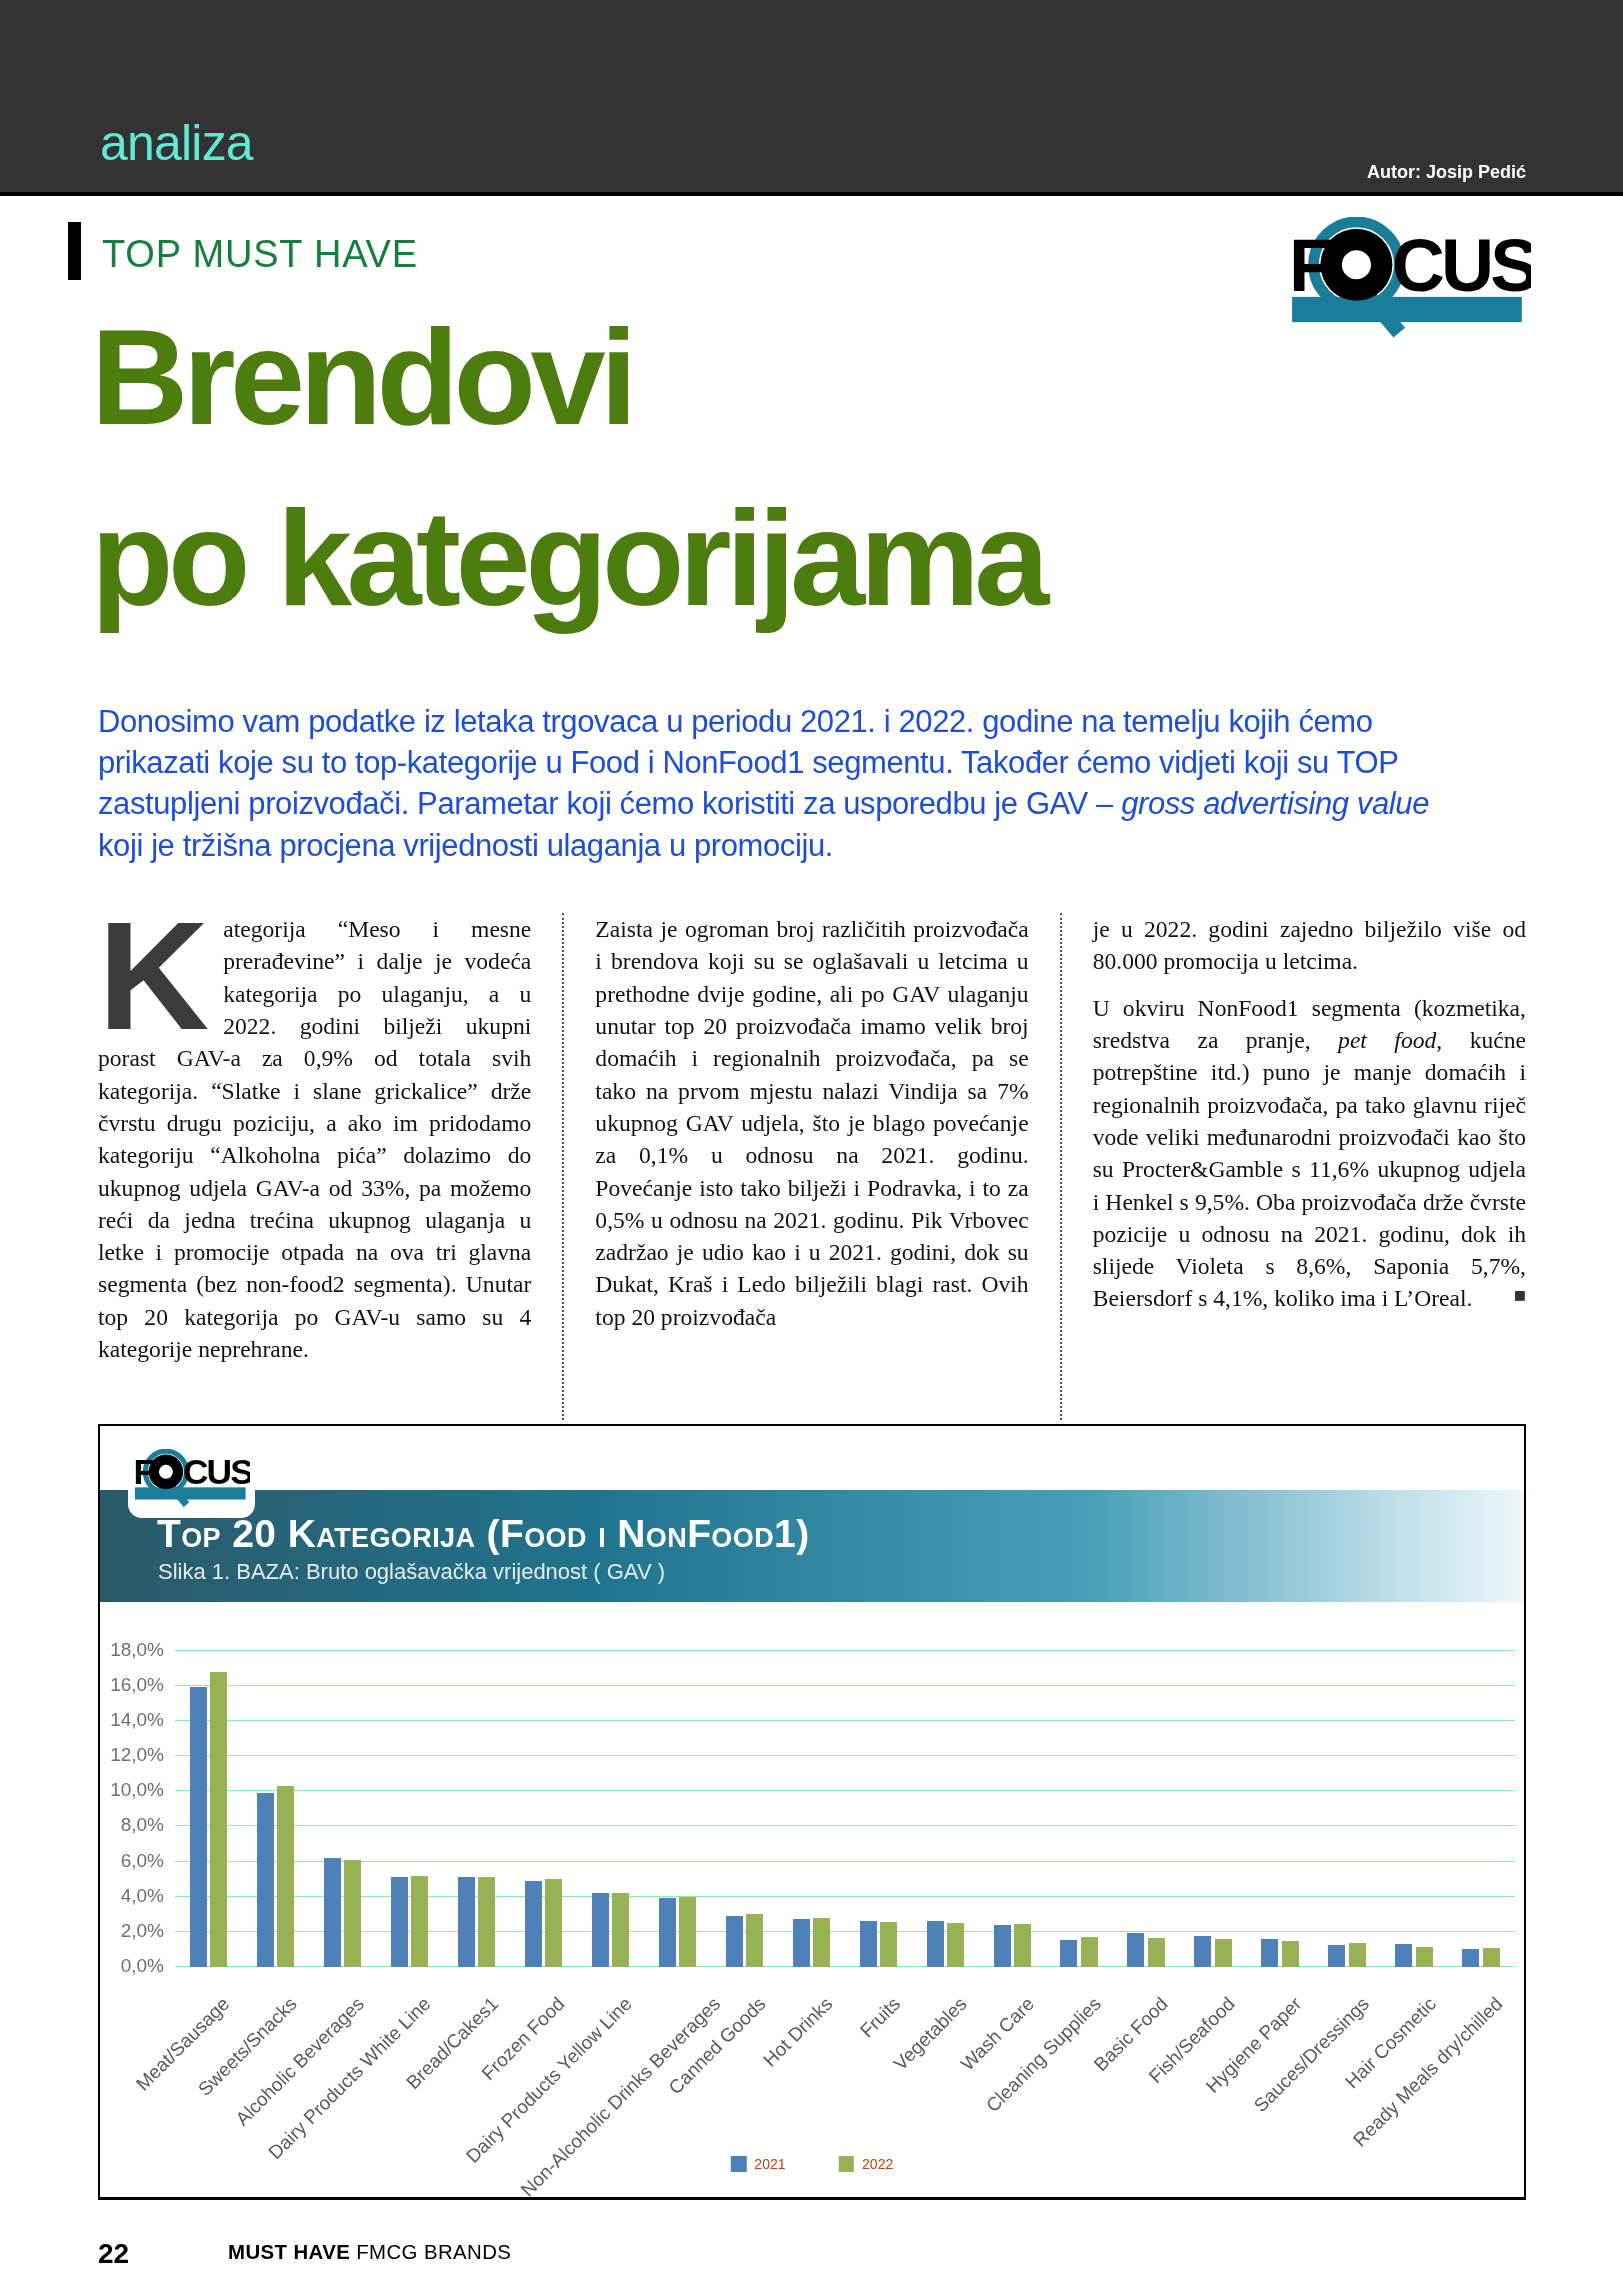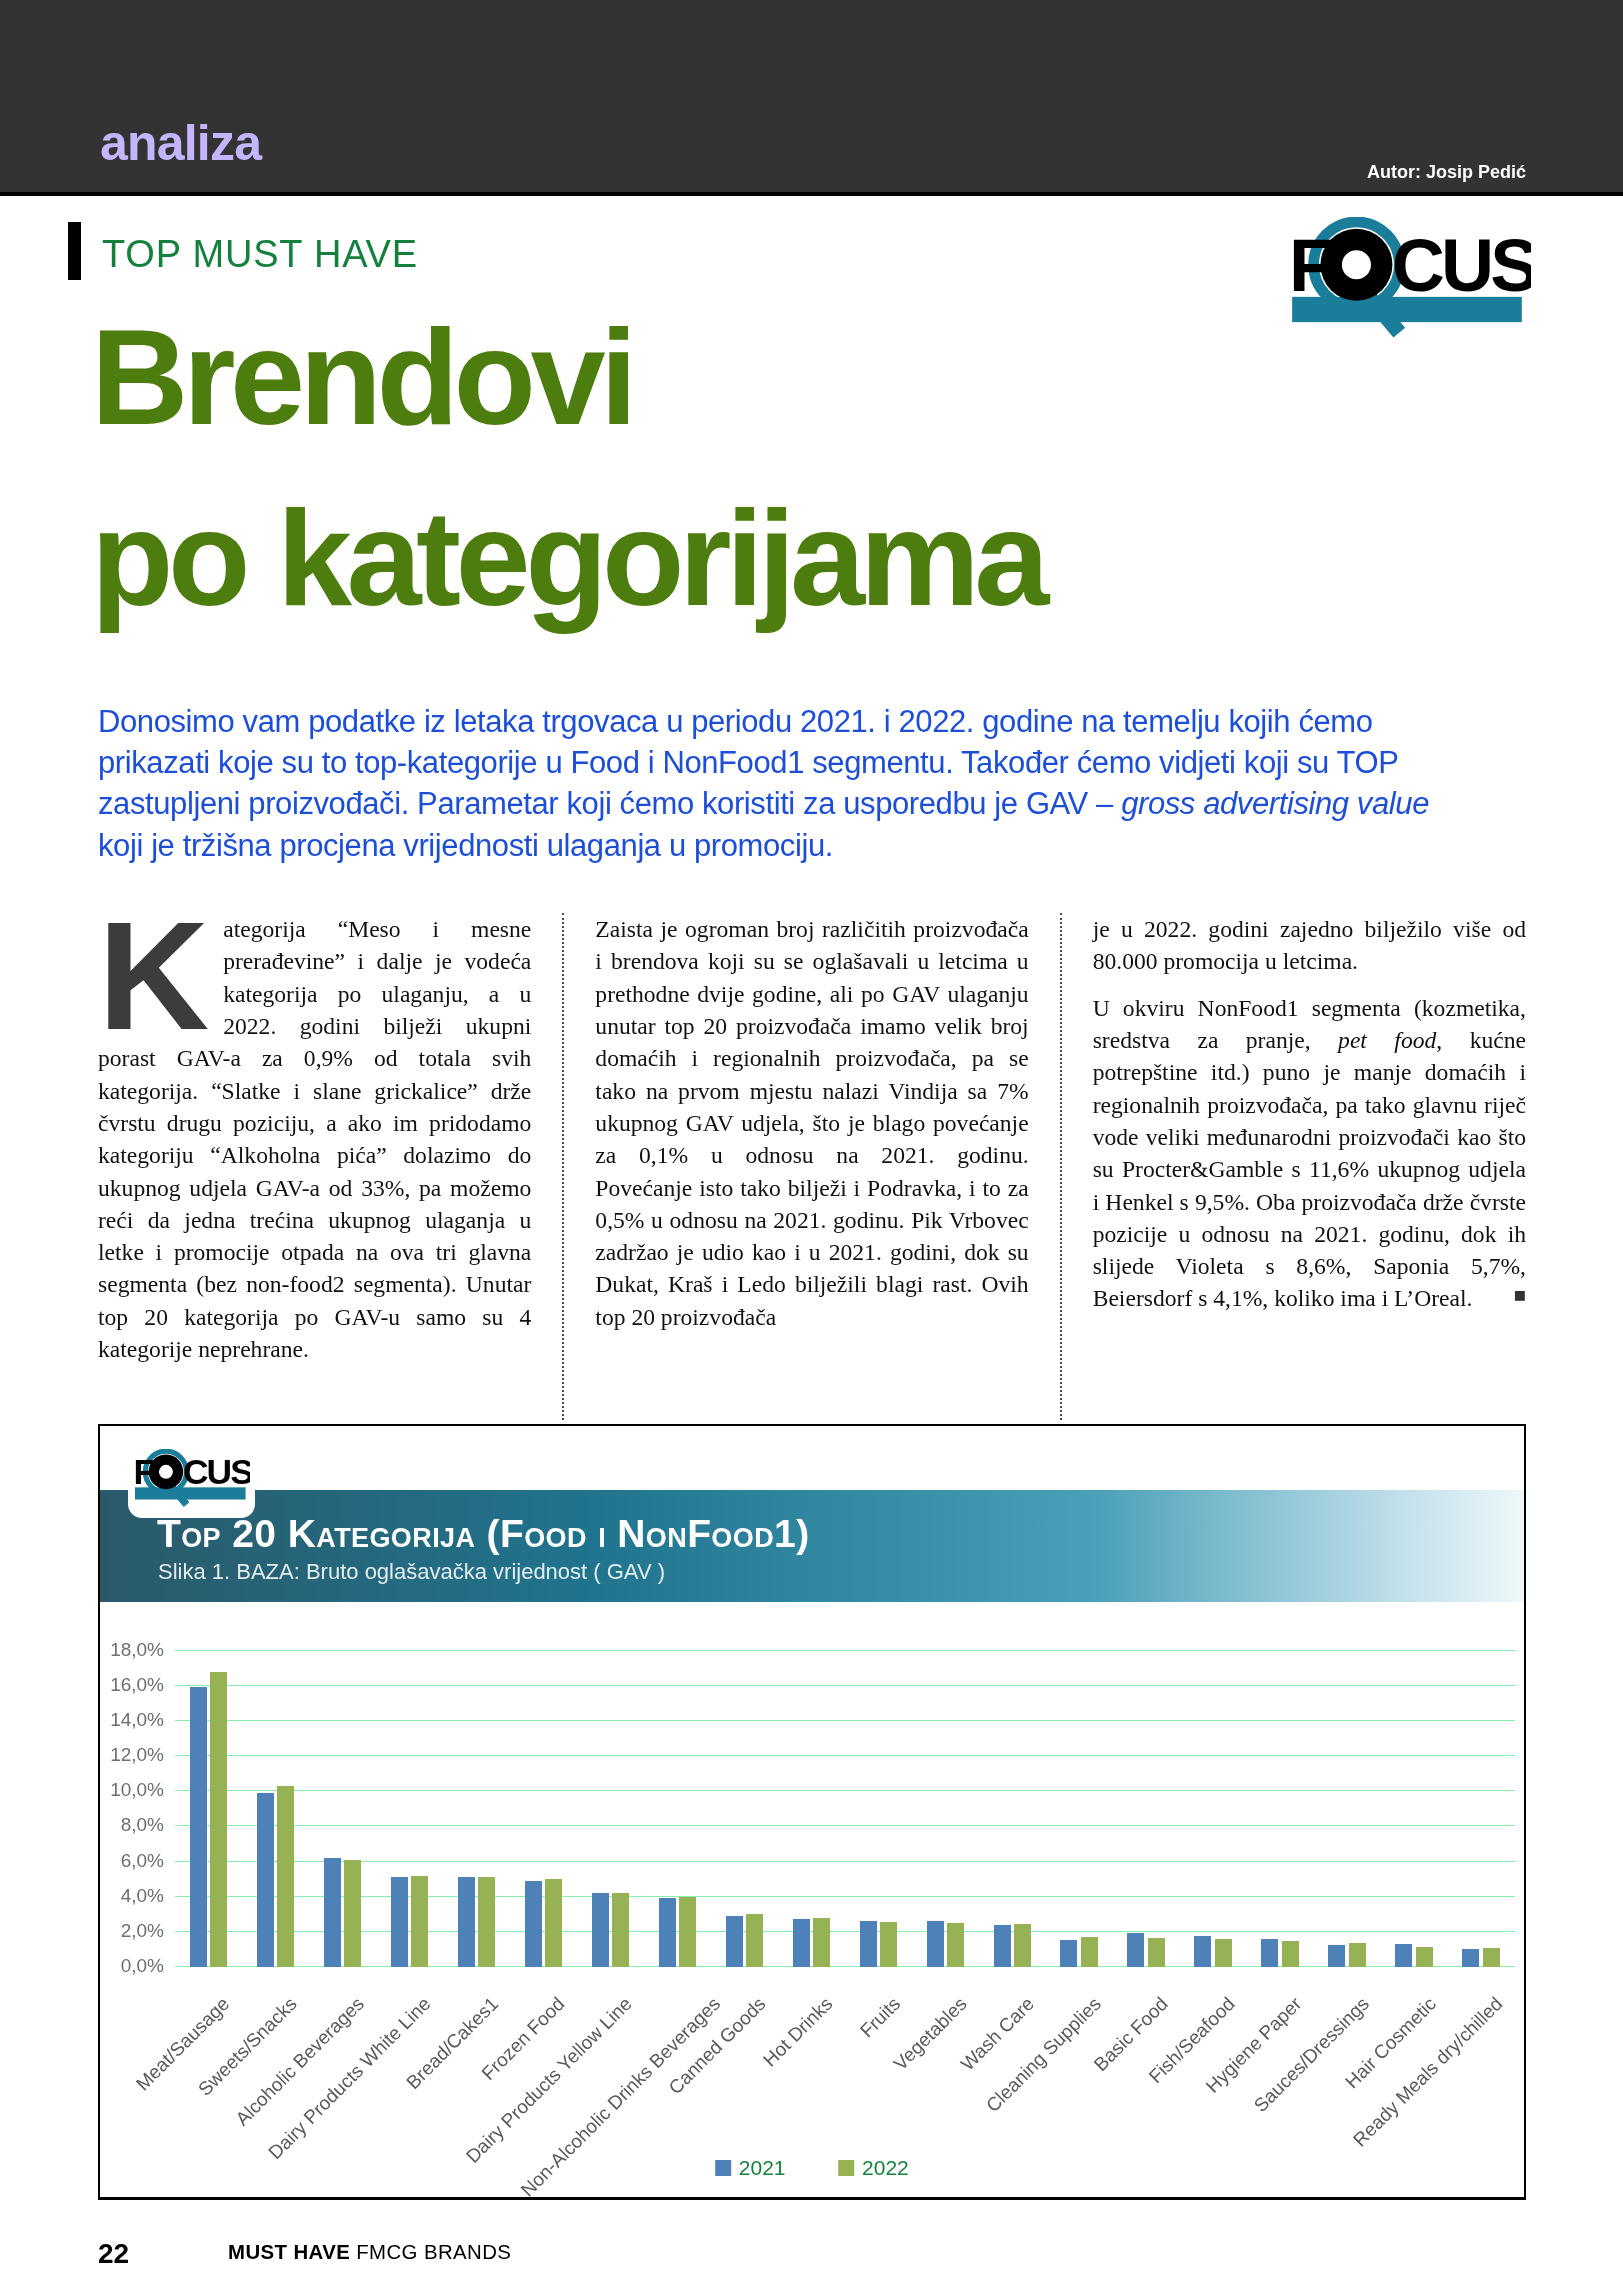--- a/index.html
+++ b/index.html
@@ -2,22 +2,22 @@
 <html style="font-size:12.6px"><head>
 <meta charset="utf-8">
 <style>
   html,body{margin:0;padding:0;background:#ffffff;}
   .page{position:relative;width:1623px;height:2295px;background:#fff;overflow:hidden;
         font-family:"Liberation Sans",sans-serif;}
 
   
   .masthead{position:absolute;left:0;top:0;width:100%;height:196px;background:#333333;
             border-bottom:4.7px solid #000;box-sizing:border-box;}
-  .masthead .section{position:absolute;left:100px;bottom:20.4px;color:#c4b5fd;font-size:50px;
-            font-weight:700;letter-spacing:-0.8px;}
+  .masthead .section{position:absolute;left:100px;bottom:20.4px;color:#5eead4;font-size:50px;
+            font-weight:400;letter-spacing:-0.8px;}
   .masthead .author{position:absolute;right:97px;bottom:9.4px;color:#fff;font-size:18px;
             font-weight:700;}
 
   
   .kicker-bar{position:absolute;left:68px;top:222px;width:13.4px;height:58px;background:#000;}
   .kicker{position:absolute;left:102px;top:233px;font-size:38px;font-weight:400;
           color:#15803d;letter-spacing:0.8px;}
 
   
   .logo-big{position:absolute;left:1286px;top:217px;width:245px;height:123px;}
@@ -59,21 +59,21 @@
   .plot{position:absolute;left:75px;top:225px;width:1340px;height:316px;}
   .gridline{position:absolute;left:0;width:100%;height:0.8px;background:#86efac;}
   .ytick{position:absolute;right:100%;margin-right:11px;transform:translateY(-50%);
          color:#6e6e6e;font-size:19px;white-space:nowrap;}
   .bar{position:absolute;bottom:0;width:17.3px;}
   .xlabels{position:absolute;left:75px;top:554px;width:1340px;height:196px;pointer-events:none;}
   .xlab{position:absolute;width:251px;text-align:right;}
   .xlab span{display:inline-block;transform:rotate(-45deg);transform-origin:top right;
          color:#595959;font-size:19px;white-space:nowrap;}
   .legend{position:absolute;left:50%;top:730px;transform:translateX(-50%);display:flex;
-          gap:53px;align-items:center;font-size:21px;color:#15803d;}
+          gap:53px;align-items:center;font-size:14px;color:#c2410c;}
   .legend .item{display:flex;align-items:center;gap:7.9px;}
   .swatch{width:15.7px;height:15.7px;display:inline-block;}
 
   
   .pageno{position:absolute;left:98px;top:2238px;font-size:28px;font-weight:700;color:#000;}
   .magname{position:absolute;left:228px;top:2241px;font-size:20.4px;color:#000;letter-spacing:0.4px;}
   .magname .b{font-weight:700;}
 </style>
 </head>
 <body>

